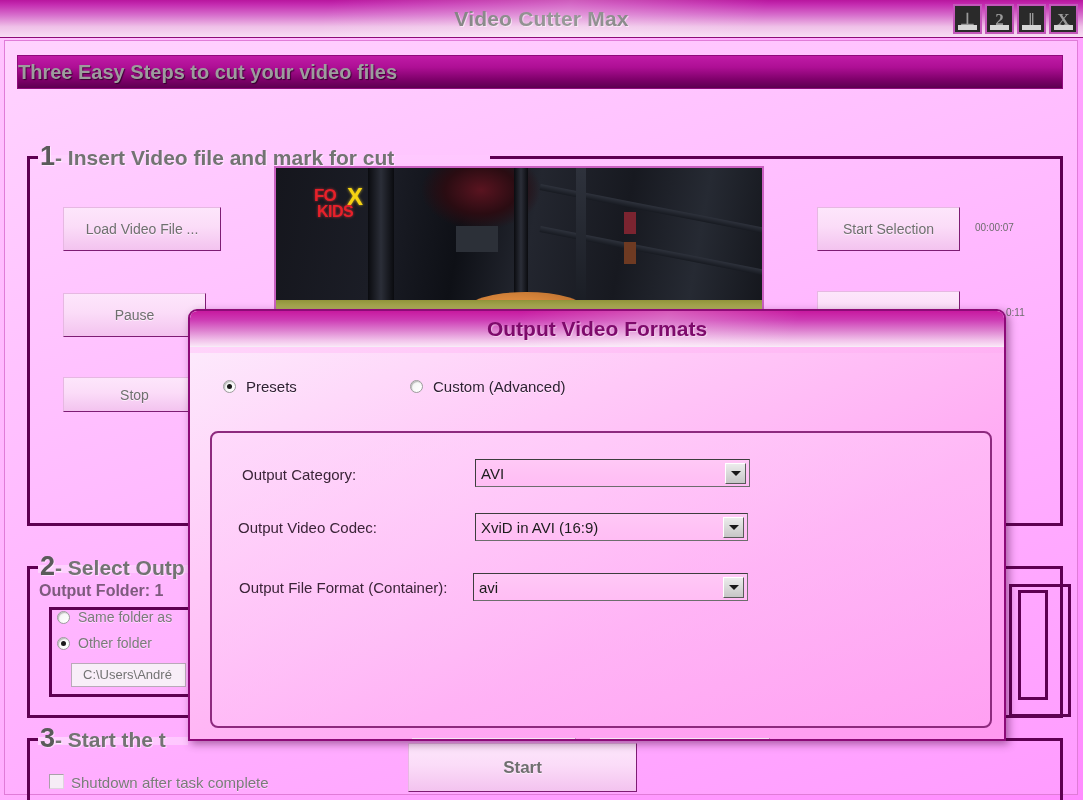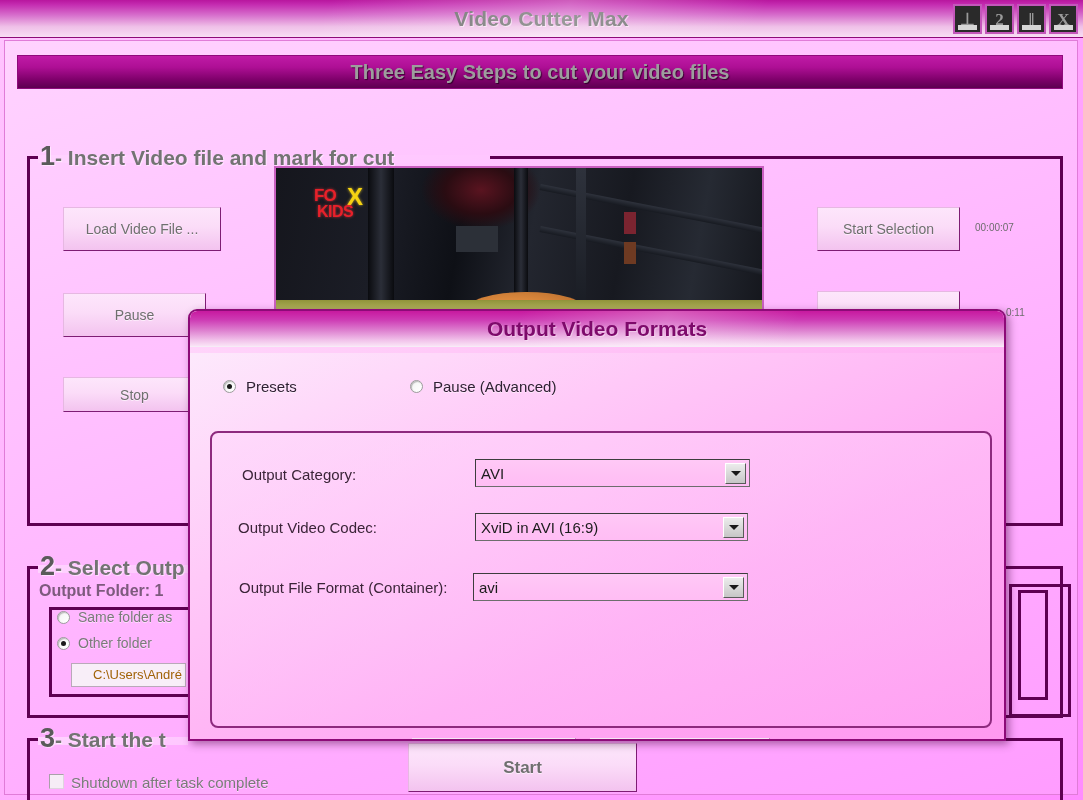--- a/index.html
+++ b/index.html
@@ -86,21 +86,21 @@
   }
 
   
   #banner {
     position: absolute;
     left: 12px; top: 14px;
     width: 1046px; height: 34px;
     background: linear-gradient(180deg, #c01ba6 0%, #ae0f95 35%, #7d0069 75%, #5d0050 100%);
     border: 1px solid #8f0a7c;
     box-sizing: border-box;
-    display: flex; align-items: center; justify-content: center;
+    display: flex; align-items: center; 
   }
   #banner .banner-text {
     font-size: 20px;
     font-weight: bold;
     color: #9d9d9d;
     text-shadow: 1px 1px 1px rgba(0,0,0,0.55);
   }
 
   
   .group {
@@ -266,22 +266,22 @@
     font-weight: bold;
     color: #7d5a7d;
     white-space: nowrap;
   }
   .textbox {
     position: absolute;
     background: #f8eef8;
     border: 1px solid #b9a9b9;
     box-sizing: border-box;
     font-size: 13px;
-    color: #a16207;
-    padding: 3px 21px;
+    color: #737373;
+    padding: 3px 11px;
     overflow: hidden;
     white-space: nowrap;
   }
 
   
   #dialog {
     position: absolute;
     left: 183px; top: 268px;
     width: 818px; height: 432px;
     background: linear-gradient(150deg, #ffd7fb 0%, #ffc0f6 35%, #ffa8f2 70%, #ff95ef 100%);
@@ -496,21 +496,21 @@
       <div id="dialog-titlebar">
         <span id="dialog-title">Output Video Formats</span>
       </div>
 
       <div id="dialog-body">
 
         <div class="radio checked" style="left:33px; top:27px;"></div>
         <div class="rlabel" style="left:56px; top:25px; font-size:15px; color:#2f2033;">Presets</div>
 
         <div class="radio" style="left:220px; top:27px;"></div>
-        <div class="rlabel" style="left:243px; top:25px; font-size:15px; color:#2f2033;">Pause (Advanced)</div>
+        <div class="rlabel" style="left:243px; top:25px; font-size:15px; color:#2f2033;">Custom (Advanced)</div>
 
         <div id="preset-panel">
 
           <div class="dlg-label" style="left:30px; top:33px;">Output Category:</div>
           <div class="combo" style="left:263px; top:26px; width:275px;">
             <span class="combo-value">AVI</span>
             <span class="combo-arrow"></span>
           </div>
 
           <div class="dlg-label" style="left:26px; top:86px;">Output Video Codec:</div>

